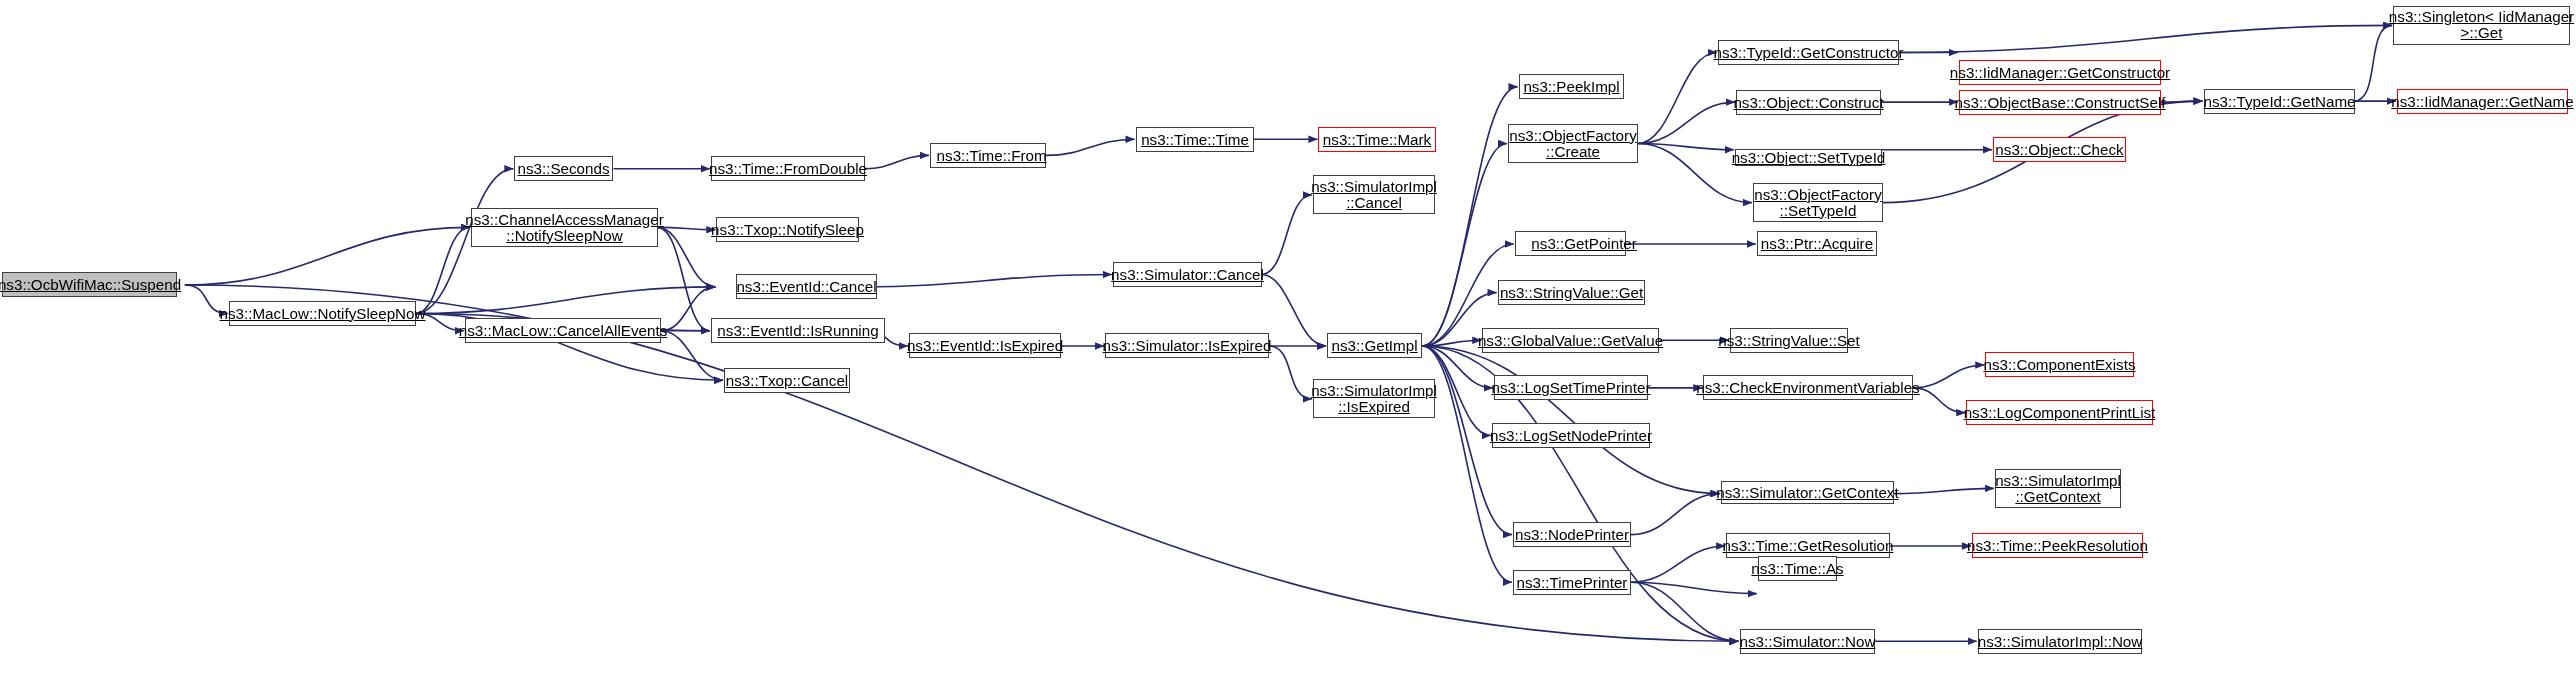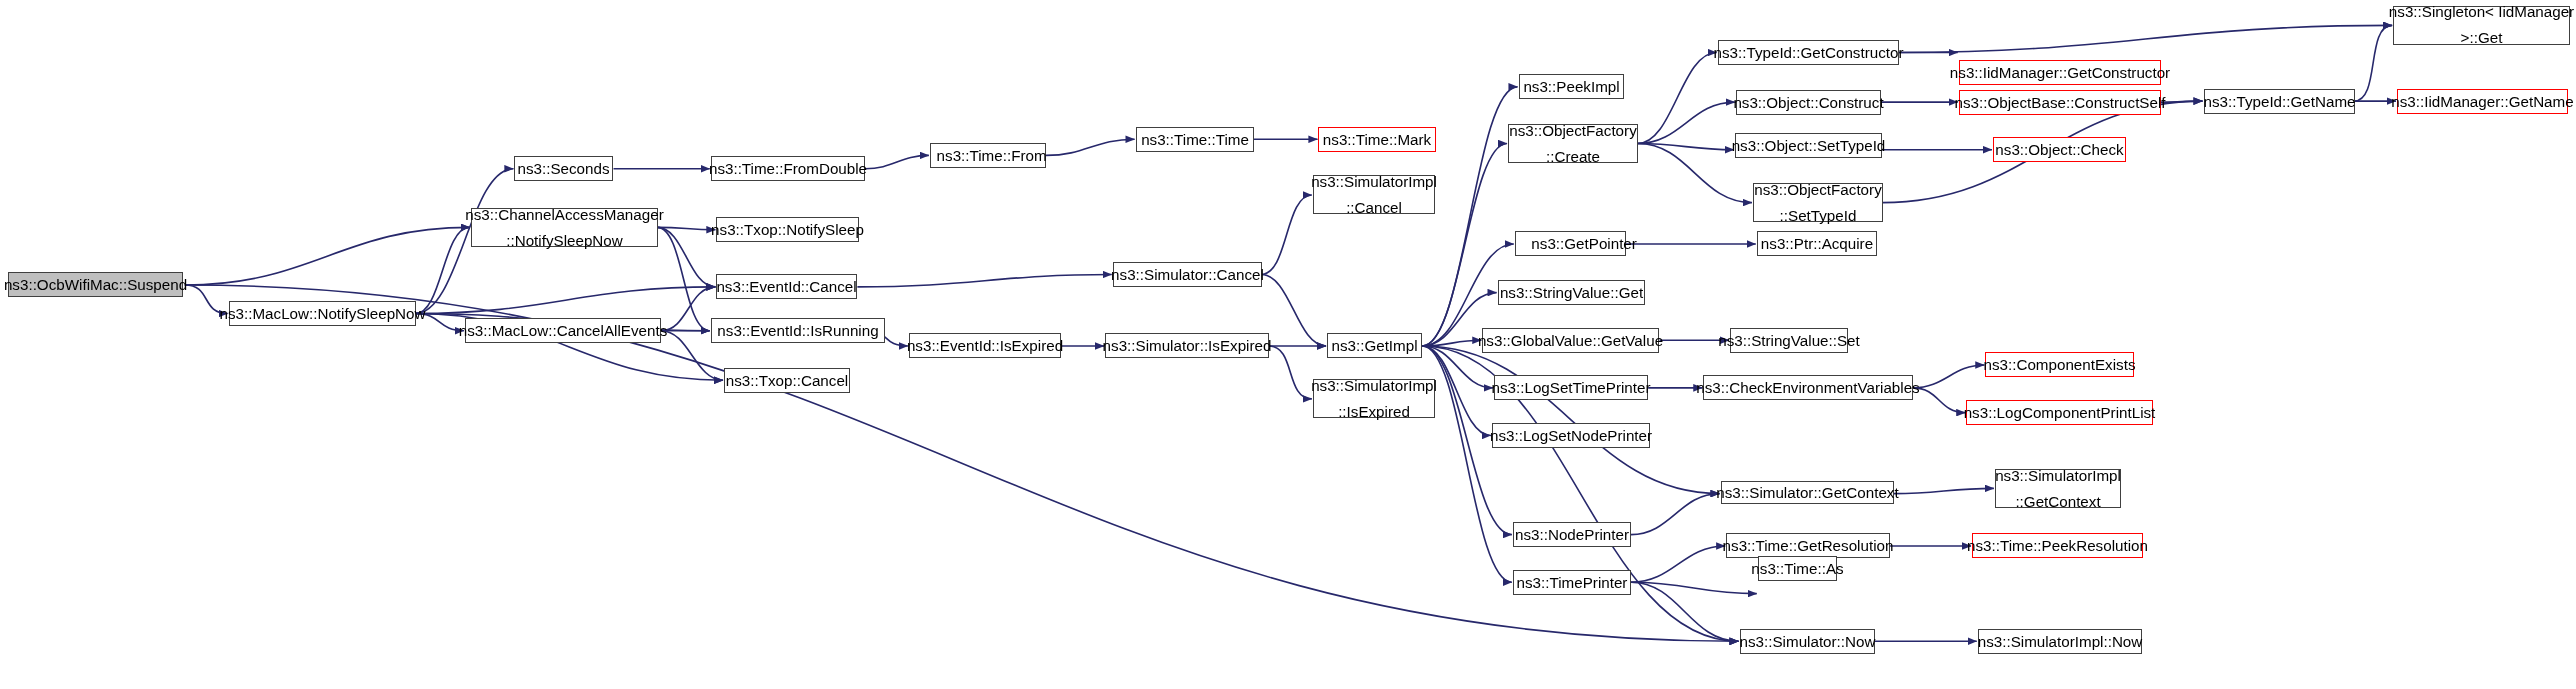--- a/index.html
+++ b/index.html
@@ -14,27 +14,28 @@
   }
   #edges{position:absolute;left:0;top:0;width:2576px;height:690px;}
   .node{
     position:absolute;
     box-sizing:border-box;
     display:flex;
     align-items:center;
     justify-content:center;
     text-align:center;
     font-size:15.2px;
-    line-height:26px;
+    line-height:16px;
     color:#000000;
     background:#ffffff;
     border:1.5px solid #404040;
     white-space:pre;
     letter-spacing:0px;
     padding:0 4.8px;
+    text-decoration:underline;
   }
   .node.red{ border-color:#ff0000; }
   .node.root{
     background:#bfbfbf;
     border-color:#404040;
   }
 </style>
 </head>
 <body>
 
@@ -103,29 +104,29 @@
         <path d="M2008,407 C2036,407 2035,433 2063,433" fill="none" stroke="#27286b" stroke-width="1.7" marker-end="url(#ah)"></path>
         <path d="M1988,518 C2035.25,518 2045.75,512.5 2093,512.5" fill="none" stroke="#27286b" stroke-width="1.7" marker-end="url(#ah)"></path>
         <path d="M1984,573 C2022.25,573 2030.75,573 2069,573" fill="none" stroke="#27286b" stroke-width="1.7" marker-end="url(#ah)"></path>
         <path d="M1968,673 C2016.15,673 2026.85,673 2075,673" fill="none" stroke="#27286b" stroke-width="1.7" marker-end="url(#ah)"></path>
         <path d="M2268,107 C2296,107 2284,106 2312,106" fill="none" stroke="#27286b" stroke-width="1.7" marker-end="url(#ah)"></path>
         <path d="M2471,106 C2499,106 2487,106 2515,106" fill="none" stroke="#27286b" stroke-width="1.7" marker-end="url(#ah)"></path>
         <path d="M2471,106 C2499,106 2483,26.5 2511,26.5" fill="none" stroke="#27286b" stroke-width="1.7" marker-end="url(#ah)"></path>
       </g>
   </svg>
   <div id="node-layer">
-      <div class="node root" style="left: 8px; top: 272px; width: 175px; height: 25px;">ns3::OcbWifiMac::Suspend</div>
+      <div class="node root" style="left: 2px; top: 272px; width: 175px; height: 25px;">ns3::OcbWifiMac::Suspend</div>
       <div class="node" style="left: 229px; top: 301px; width: 187px; height: 25px;">ns3::MacLow::NotifySleepNow</div>
       <div class="node" style="left: 514px; top: 156px; width: 99px; height: 25px;">ns3::Seconds</div>
       <div class="node" style="left: 471px; top: 208px; width: 187px; height: 39px;">ns3::ChannelAccessManager
 ::NotifySleepNow</div>
       <div class="node" style="left: 465px; top: 318px; width: 196px; height: 25px;">ns3::MacLow::CancelAllEvents</div>
       <div class="node" style="left: 711px; top: 156px; width: 154px; height: 25px;">ns3::Time::FromDouble</div>
       <div class="node" style="left: 716px; top: 217px; width: 143px; height: 25px;">ns3::Txop::NotifySleep</div>
-      <div class="node" style="left: 716px; top: 274px; width: 141px; height: 25px;">ns3::EventId::Cancel</div>
+      <div class="node" style="left: 736px; top: 274px; width: 141px; height: 25px;">ns3::EventId::Cancel</div>
       <div class="node" style="left: 711px; top: 318px; width: 174px; height: 25px;">ns3::EventId::IsRunning</div>
       <div class="node" style="left: 724px; top: 368px; width: 126px; height: 25px;">ns3::Txop::Cancel</div>
       <div class="node" style="left: 930px; top: 143px; width: 116px; height: 25px; padding-left: 12px;">ns3::Time::From</div>
       <div class="node" style="left: 909px; top: 333px; width: 152px; height: 25px;">ns3::EventId::IsExpired</div>
       <div class="node" style="left: 1136px; top: 127px; width: 118px; height: 25px;">ns3::Time::Time</div>
       <div class="node" style="left: 1113px; top: 262px; width: 149px; height: 25px;">ns3::Simulator::Cancel</div>
       <div class="node" style="left: 1105px; top: 333px; width: 164px; height: 25px;">ns3::Simulator::IsExpired</div>
       <div class="node red" style="left: 1318px; top: 127px; width: 118px; height: 25px;">ns3::Time::Mark</div>
       <div class="node" style="left: 1313px; top: 175px; width: 122px; height: 39px;">ns3::SimulatorImpl
 ::Cancel</div>
@@ -137,21 +138,21 @@
 ::Create</div>
       <div class="node" style="left: 1515px; top: 231px; width: 111px; height: 25px; padding-left: 32px;">ns3::GetPointer</div>
       <div class="node" style="left: 1498px; top: 280px; width: 147px; height: 25px;">ns3::StringValue::Get</div>
       <div class="node" style="left: 1482px; top: 328px; width: 177px; height: 25px;">ns3::GlobalValue::GetValue</div>
       <div class="node" style="left: 1494px; top: 375px; width: 154px; height: 25px;">ns3::LogSetTimePrinter</div>
       <div class="node" style="left: 1492px; top: 423px; width: 158px; height: 25px;">ns3::LogSetNodePrinter</div>
       <div class="node" style="left: 1513px; top: 522px; width: 118px; height: 25px;">ns3::NodePrinter</div>
       <div class="node" style="left: 1513px; top: 570px; width: 118px; height: 25px;">ns3::TimePrinter</div>
       <div class="node" style="left: 1718px; top: 40px; width: 181px; height: 25px;">ns3::TypeId::GetConstructor</div>
       <div class="node" style="left: 1736px; top: 90px; width: 145px; height: 25px;">ns3::Object::Construct</div>
-      <div class="node" style="left: 1735px; top: 133px; width: 147px; height: 25px;">ns3::Object::SetTypeId</div>
+      <div class="node" style="left: 1735px; top: 149px; width: 147px; height: 17px;">ns3::Object::SetTypeId</div>
       <div class="node" style="left: 1753px; top: 183px; width: 130px; height: 39px;">ns3::ObjectFactory
 ::SetTypeId</div>
       <div class="node" style="left: 1757px; top: 231px; width: 120px; height: 25px;">ns3::Ptr::Acquire</div>
       <div class="node" style="left: 1730px; top: 328px; width: 118px; height: 25px;">ns3::StringValue::Set</div>
       <div class="node" style="left: 1703px; top: 375px; width: 210px; height: 25px;">ns3::CheckEnvironmentVariables</div>
       <div class="node" style="left: 1721px; top: 481px; width: 173px; height: 23px;">ns3::Simulator::GetContext</div>
       <div class="node" style="left: 1726px; top: 533px; width: 164px; height: 25px;">ns3::Time::GetResolution</div>
       <div class="node" style="left: 1758px; top: 556px; width: 79px; height: 25px;">ns3::Time::As</div>
       <div class="node" style="left: 1740px; top: 629px; width: 135px; height: 25px;">ns3::Simulator::Now</div>
       <div class="node red" style="left: 1959px; top: 40px; width: 202px; height: 25px; margin-top: 20px;">ns3::IidManager::GetConstructor</div>

